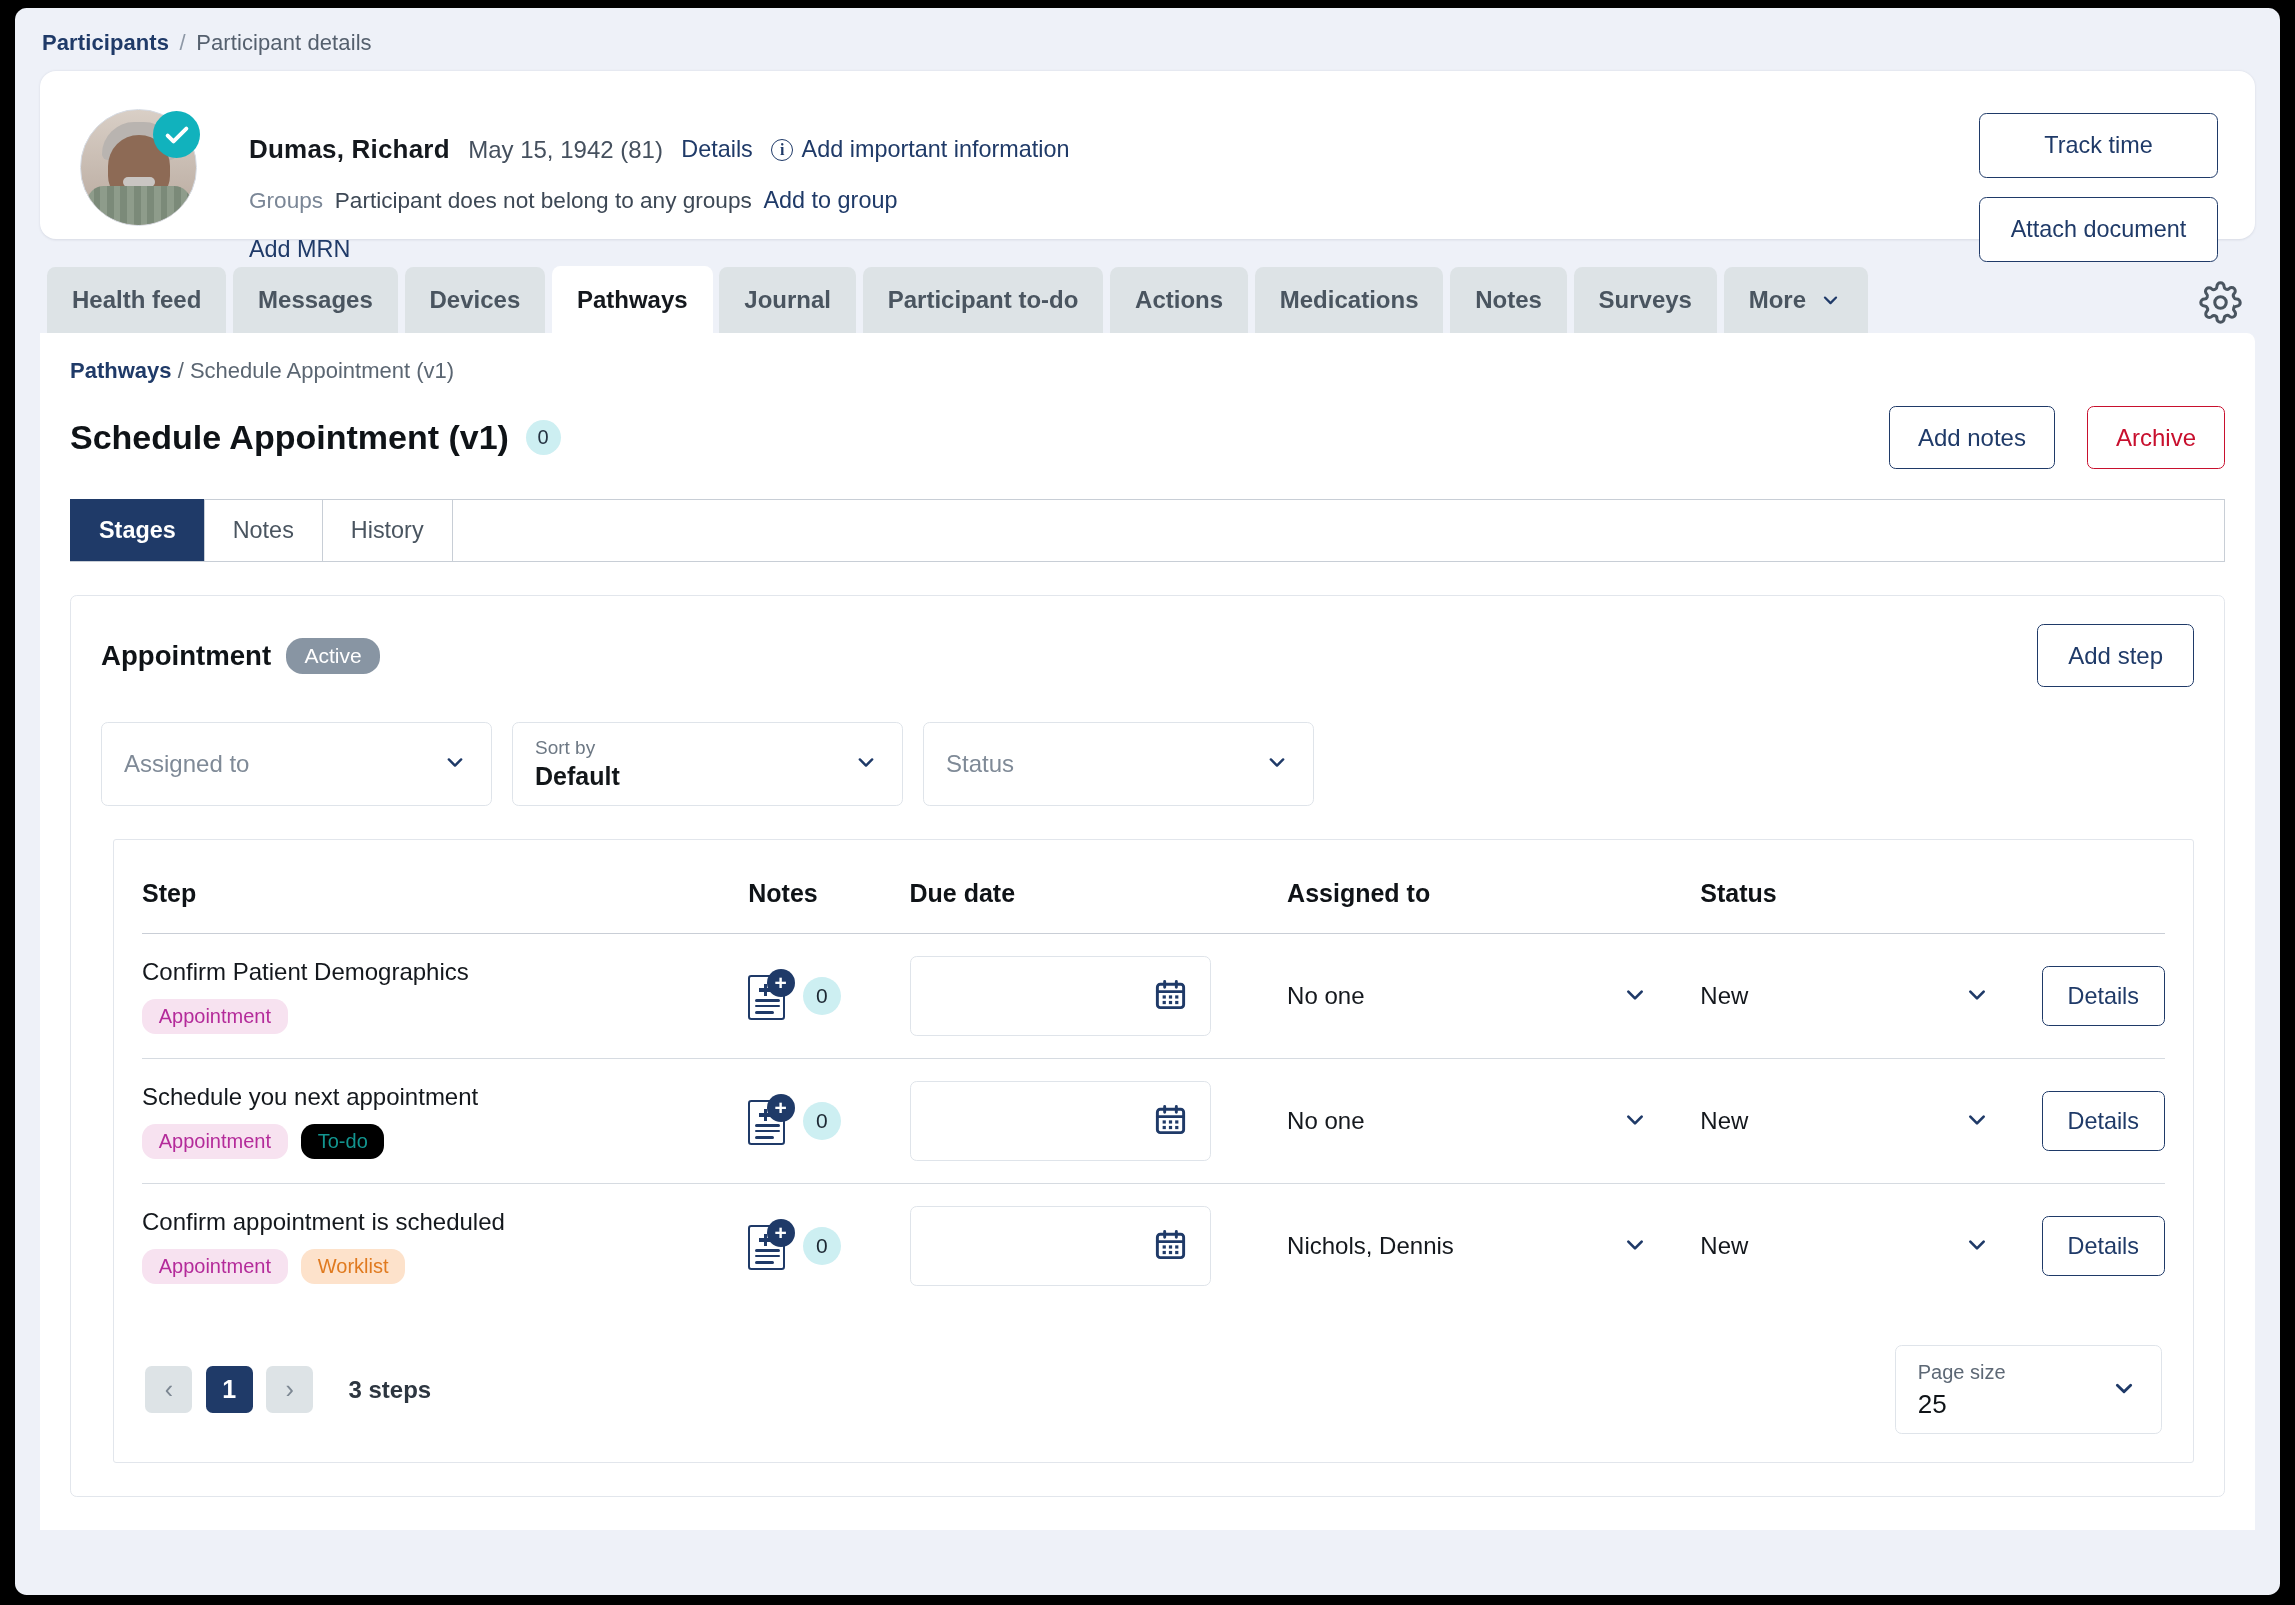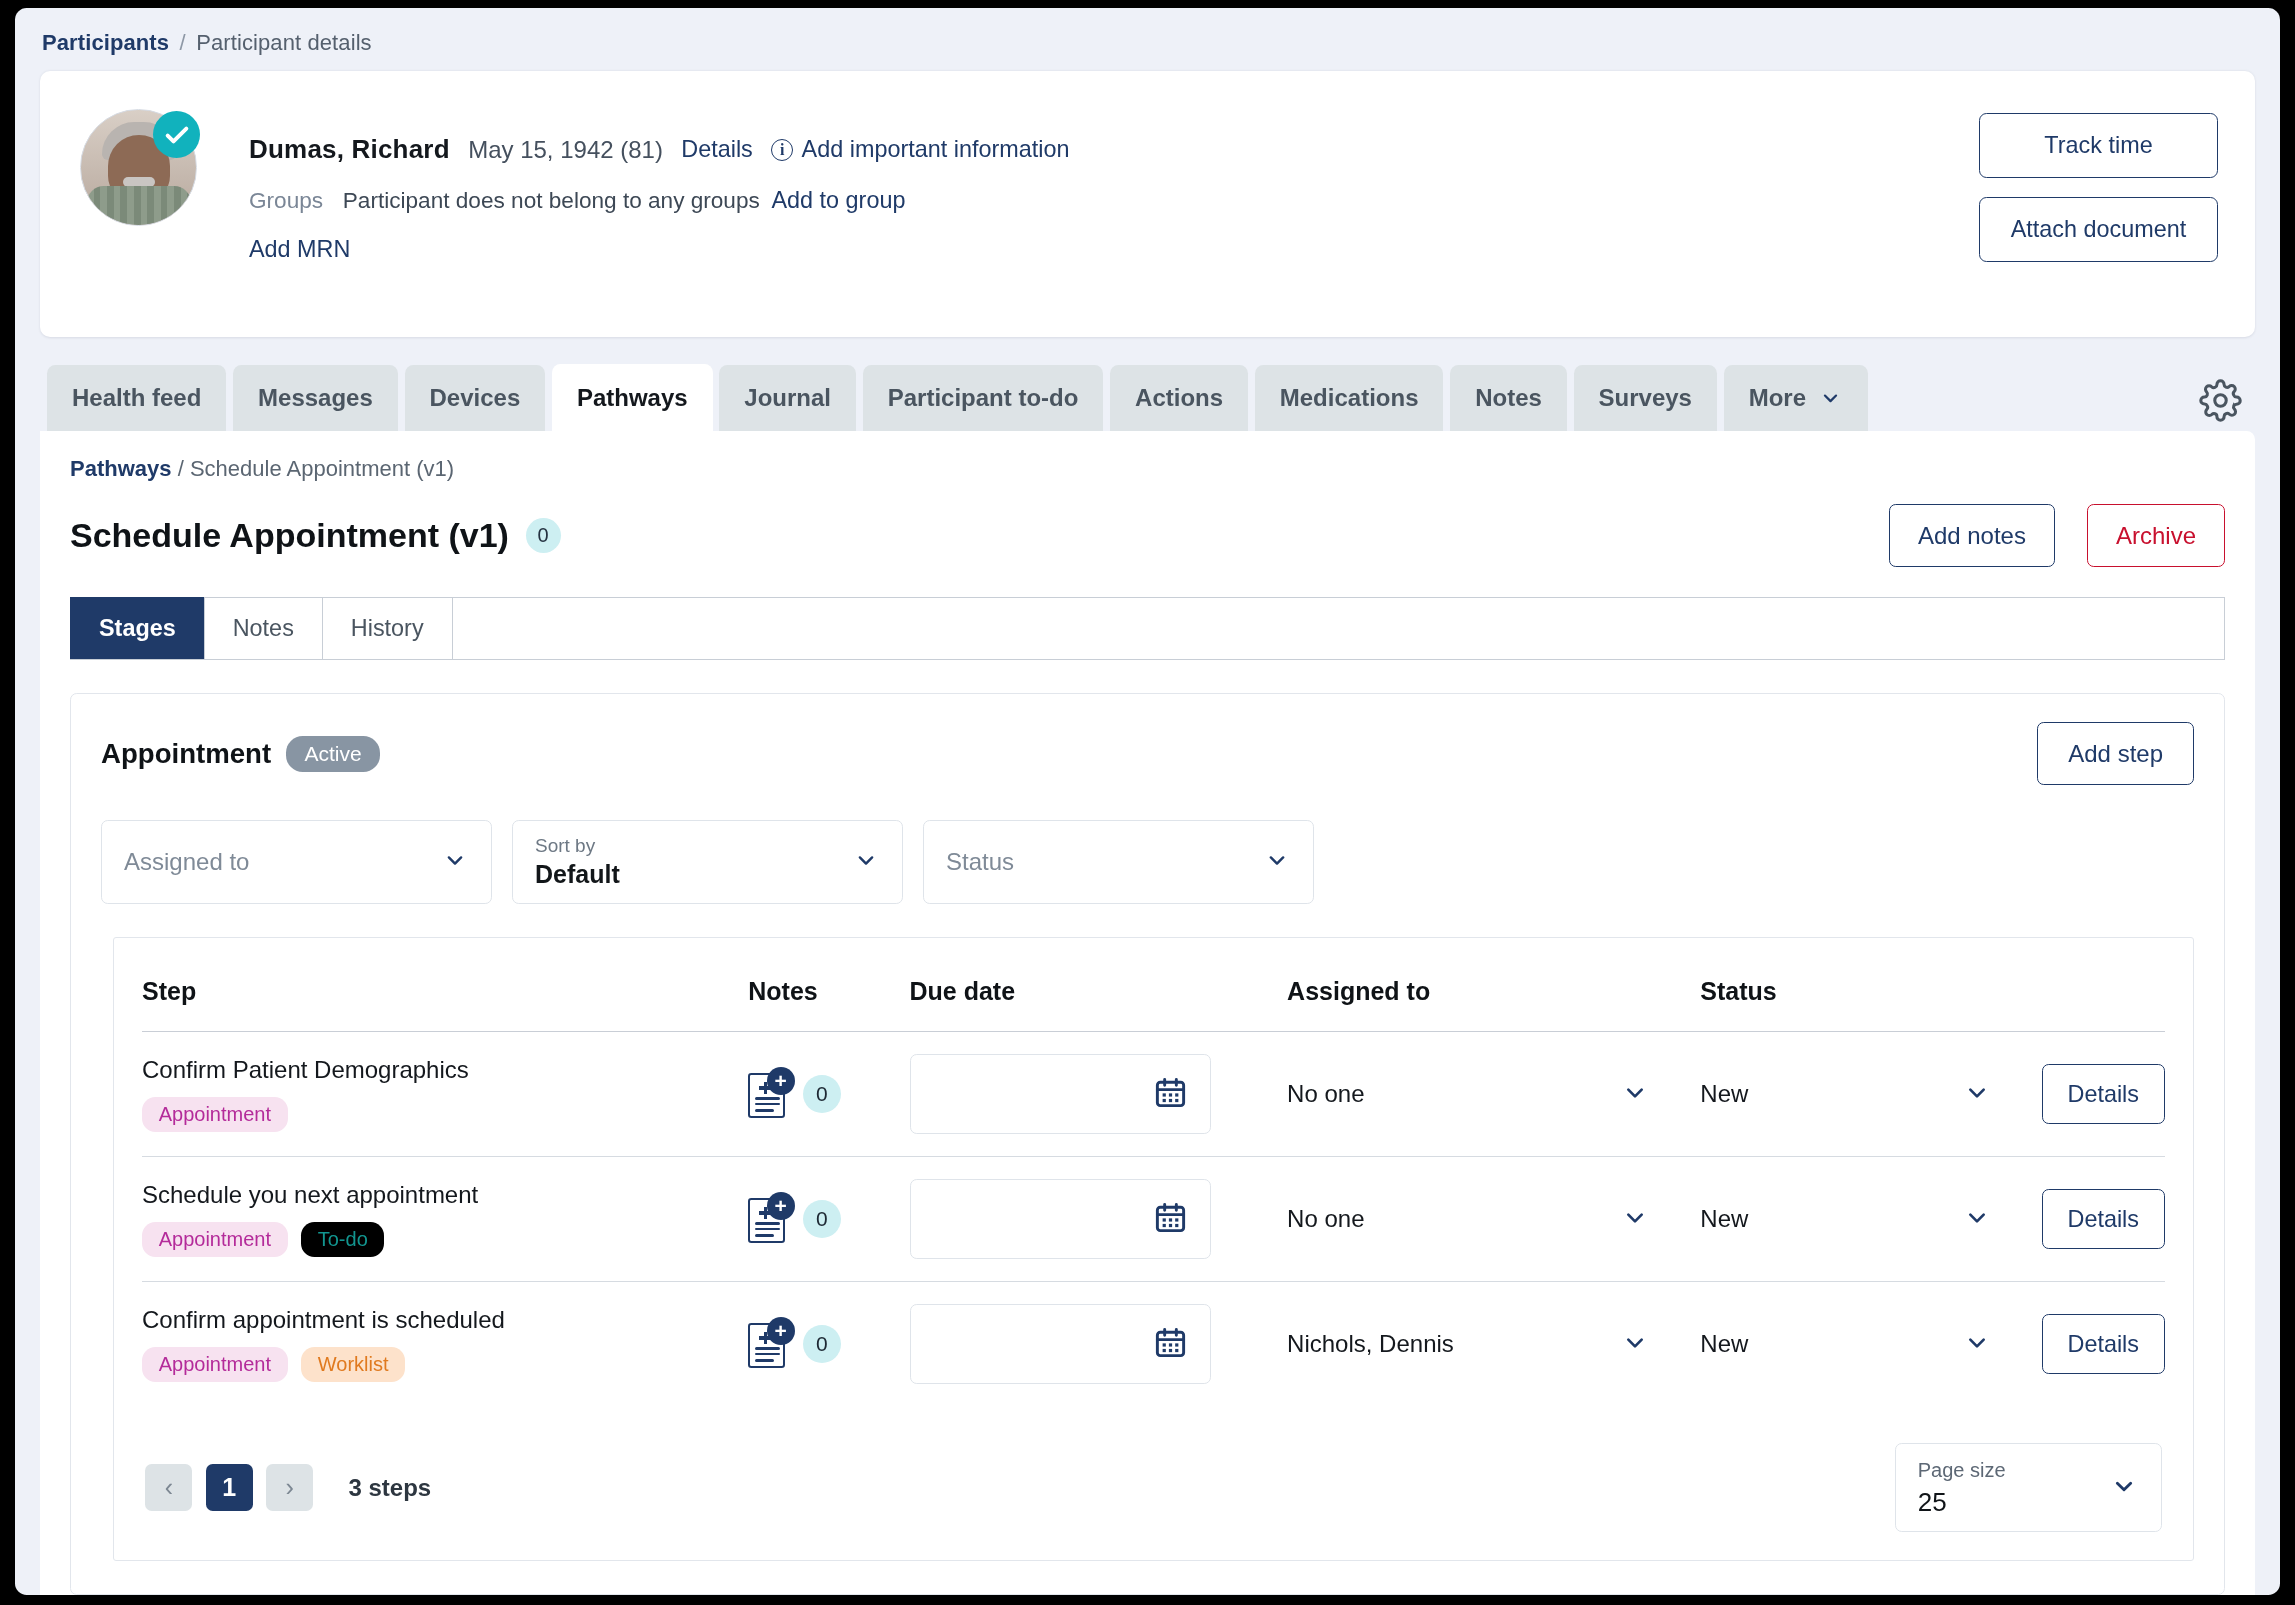--- a/index.html
+++ b/index.html
@@ -25,22 +25,22 @@
     color: #55606e;
     letter-spacing: 0.1px;
   }
   .top-crumb .lnk { color: #1f3a68; font-weight: bold; }
   .top-crumb .sep { color: #8e98a6; margin: 0 4.2px; }
 
   
   .patient-card {
     margin: 15px 25px 0 25px;
     background: #ffffff;
-    border-radius: 10px;
-    height: 266px;
+    border-radius: 16px;
+    height: 168px;
     position: relative;
     box-shadow: 0 0.8px 2.5px rgba(20,30,60,.10);
   }
   .avatar-wrap { position: absolute; left: 40px; top: 38px; width: 117px; height: 117px; }
   .avatar {
     width: 117px; height: 117px; border-radius: 50%;
     border: 0.8px solid #d6dbe3;
     overflow: hidden;
     background: linear-gradient(180deg,#d9cfc6 0%, #b6a79c 100%);
     position: relative;
@@ -66,21 +66,21 @@
   .prow1 { display: flex; align-items: center; gap: 18.4px; }
   .pname { font-size: 26px; font-weight: bold; color: #14181d; letter-spacing:0.2px; }
   .pdob { font-size: 24px; color: #45505e; }
   .plink { font-size: 23.4px; color: #1f3a68; font-weight: 500; }
   .info-chip { display: inline-flex; align-items: center; gap: 8.4px; color:#1f3a68; font-size:23.4px; }
   .i-circ { width: 22px; height: 22px; border-radius:50%; border:1.7px solid #1f3a68;
     display:flex; align-items:center; justify-content:center; font-size:16px; font-weight:bold;
     font-family:"Liberation Serif", serif; line-height:1;}
   .prow2 { margin-top: 22px; display: flex; align-items: center; gap: 11.7px; }
   .lbl-muted { font-size: 22.6px; color: #7a8696; }
-  .val-dark { font-size: 22.6px; color: #3d4855; margin-left: 8px; }
+  .val-dark { font-size: 22.6px; color: #3d4855; }
   .email-blur {
     display:inline-block; width: 219px; height: 20px; border-radius: 3.3px;
     background: linear-gradient(90deg,#c9cdd6,#b9c0cc,#cdd2da,#b6bdc9,#c7ccd5);
     filter: blur(2.5px); vertical-align: middle; margin-right:-3.3px;
   }
   .email-dom { font-size: 22.6px; color: #1f3a68; }
   .prow3 { margin-top: 22px; }
   .prow4 { margin-top: 22px; }
 
   .hdr-actions { position: absolute; right: 37px; top: 42px; display:flex; flex-direction:column; gap:18.4px; }

